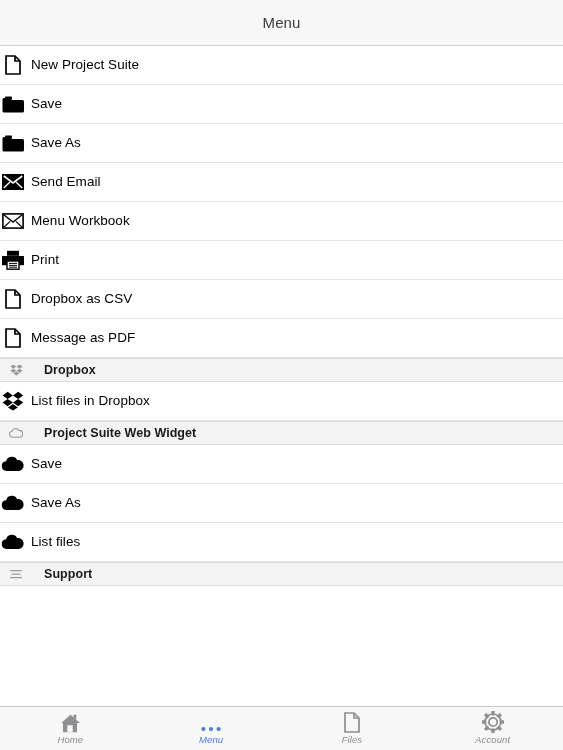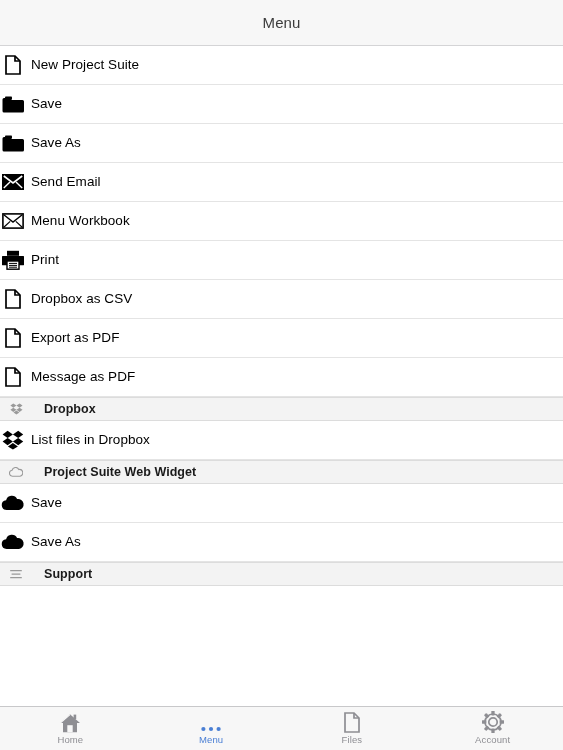--- a/index.html
+++ b/index.html
@@ -91,20 +91,21 @@
     background:#f7f7f7;
     border-top:1px solid #c8c8ca;
     display:flex;
   }
   .tab {
     flex:1 1 0;
     display:flex; flex-direction:column;
     align-items:center; justify-content:center;
     gap:1px;
     cursor:default;
+    font-style:italic;
   }
   .tab-icon {
     height:21px;
     display:flex; align-items:flex-end; justify-content:center;
   }
   .tab-label {
     font-size:9.5px;
     color:#8e8e93;
     letter-spacing:0.1px;
     line-height:12px;
@@ -182,29 +183,20 @@
         <span class="row-label">Print</span>
       </div>
       <div class="row">
         <span class="row-icon">
           <svg width="16" height="20" viewBox="0 0 16 20" xmlns="http://www.w3.org/2000/svg">
             <path d="M1 1 h9 l5 5 v13 h-14 z" fill="#fff" stroke="#000000" stroke-width="1.7" stroke-linejoin="miter"></path>
             <path d="M10 1 v5 h5" fill="none" stroke="#000000" stroke-width="1.7"></path>
           </svg>
         </span>
         <span class="row-label">Dropbox as CSV</span>
-      </div>
-      <div class="row">
-        <span class="row-icon">
-          <svg width="16" height="20" viewBox="0 0 16 20" xmlns="http://www.w3.org/2000/svg">
-            <path d="M1 1 h9 l5 5 v13 h-14 z" fill="#fff" stroke="#000000" stroke-width="1.7" stroke-linejoin="miter"></path>
-            <path d="M10 1 v5 h5" fill="none" stroke="#000000" stroke-width="1.7"></path>
-          </svg>
-        </span>
-        <span class="row-label">Export as PDF</span>
       </div>
       <div class="row">
         <span class="row-icon">
           <svg width="16" height="20" viewBox="0 0 16 20" xmlns="http://www.w3.org/2000/svg">
             <path d="M1 1 h9 l5 5 v13 h-14 z" fill="#fff" stroke="#000000" stroke-width="1.7" stroke-linejoin="miter"></path>
             <path d="M10 1 v5 h5" fill="none" stroke="#000000" stroke-width="1.7"></path>
           </svg>
         </span>
         <span class="row-label">Message as PDF</span>
       </div>
@@ -248,20 +240,28 @@
         </span>
         <span class="row-label">Save</span>
       </div>
       <div class="row">
         <span class="row-icon">
           <svg width="24" height="16" viewBox="0 0 24 16" xmlns="http://www.w3.org/2000/svg">
             <path d="M5.6 15 a4.9 4.9 0 0 1 -0.5 -9.77 a5.9 5.9 0 0 1 11.0 -1.2 a4.45 4.45 0 0 1 1.9 10.97 z" fill="#000000"></path>
           </svg>
         </span>
         <span class="row-label">Save As</span>
+      </div>
+      <div class="row">
+        <span class="row-icon">
+          <svg width="24" height="16" viewBox="0 0 24 16" xmlns="http://www.w3.org/2000/svg">
+            <path d="M5.6 15 a4.9 4.9 0 0 1 -0.5 -9.77 a5.9 5.9 0 0 1 11.0 -1.2 a4.45 4.45 0 0 1 1.9 10.97 z" fill="#000000"></path>
+          </svg>
+        </span>
+        <span class="row-label">List files</span>
       </div>
       <div class="section-header">
         <span class="sh-icon">
           <svg width="14" height="10" viewBox="0 0 14 10" xmlns="http://www.w3.org/2000/svg">
             <path d="M1.2 1.5 h11.6 M2.6 5 h8.8 M1.2 8.5 h11.6" stroke="#9a9a9a" stroke-width="1.25" stroke-linecap="butt"></path>
           </svg>
         </span>
         <span class="sh-label">Support</span>
       </div>
     </div>

